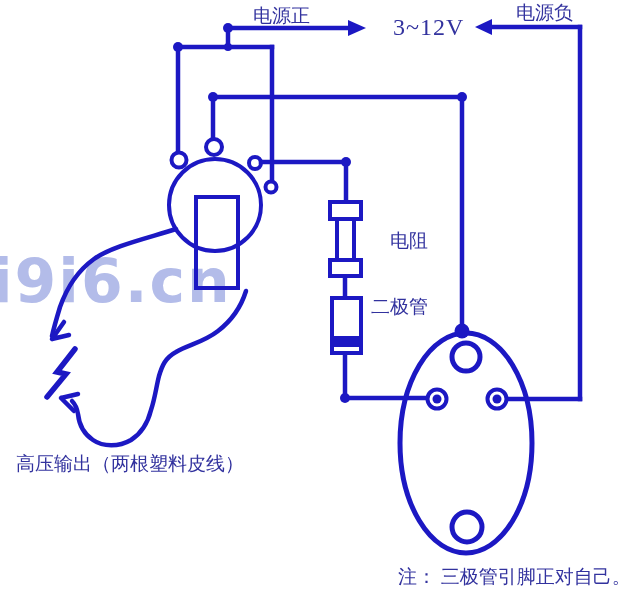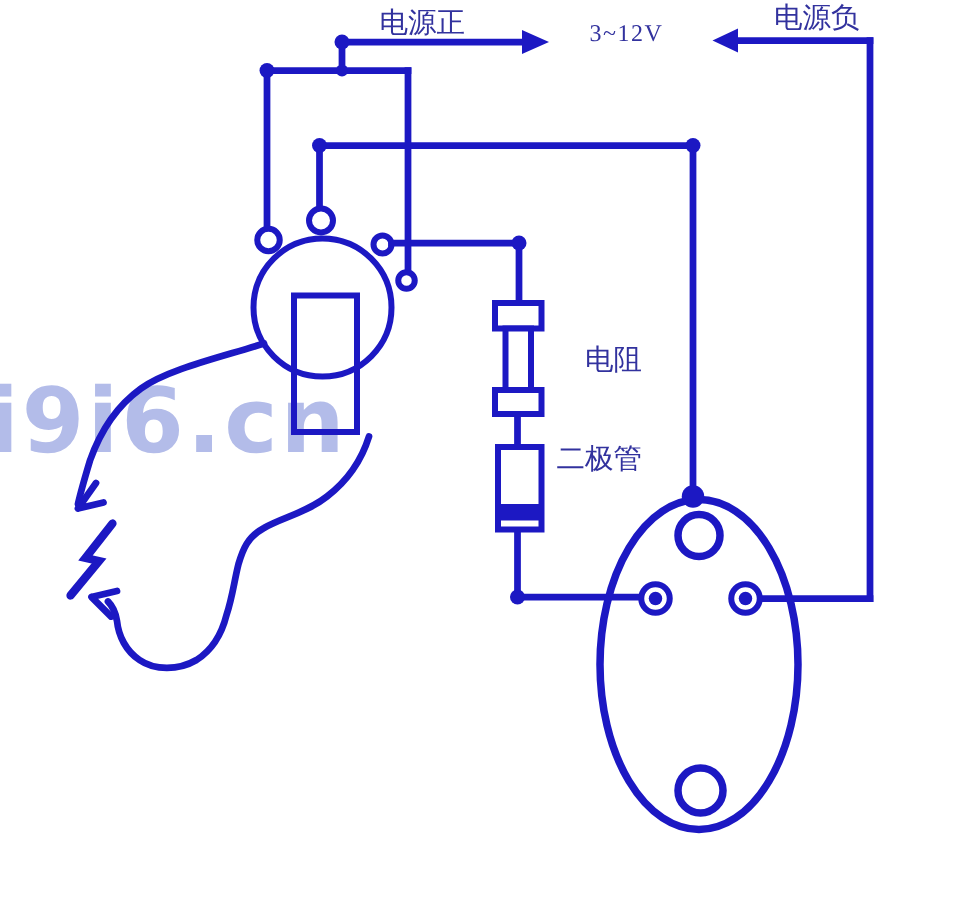--- a/index.html
+++ b/index.html
@@ -6,21 +6,21 @@
   #stage{
     position:relative;width:638px;height:600px;background:#ffffff;overflow:hidden;
     font-family:"Liberation Serif", serif;
   }
   .label{
     position:absolute;color:#32329e;white-space:nowrap;line-height:1.15;
     font-family:"Liberation Serif", serif;
   }
   .lbl-19{font-size:19px;font-family:Liberation Serif, serif;}
   .lbl-18{font-size:18px;}
-  .lbl-20{font-size:16px;letter-spacing:1px;text-align:center;}
+  .lbl-20{font-size:24px;letter-spacing:1px;text-align:center;}
   #watermark{
     position:absolute;left:-8px;top:246px;z-index:1;
     font-family:"DejaVu Sans", sans-serif;font-weight:700;
     font-size:60px;color:#b3bce9;letter-spacing:2px;
   }
   #circuit-svg{position:absolute;left:0;top:0;z-index:2;}
   .label{z-index:3;}
   .wire{stroke:#1c18c3;stroke-width:4.5;fill:none;stroke-linecap:square;}
   .wire-thick{stroke:#1c18c3;stroke-width:5;fill:none;}
   .freehand{stroke:#1c18c3;stroke-width:4.5;fill:none;stroke-linecap:round;stroke-linejoin:round;}
@@ -119,13 +119,15 @@
     </g>
   </svg>
 
   <div class="label lbl-19" style="left:253px;top:5px;">电源正</div>
   <div class="label lbl-20" style="left:393px;top:14px;">3~12V</div>
   <div class="label lbl-19" style="left:516px;top:2px;text-align:right;">电源负</div>
 
   <div class="label lbl-19" style="left:390px;top:230px;">电阻</div>
   <div class="label lbl-19" style="left:371px;top:296px;">二极管</div>
 
+  <div class="label lbl-19" style="left:16px;top:453px;">高压输出（两根塑料皮线）</div>
+  <div class="label lbl-19" style="left:398px;top:566px;">注： 三极管引脚正对自己。</div>
 </div>
 
 </body></html>

